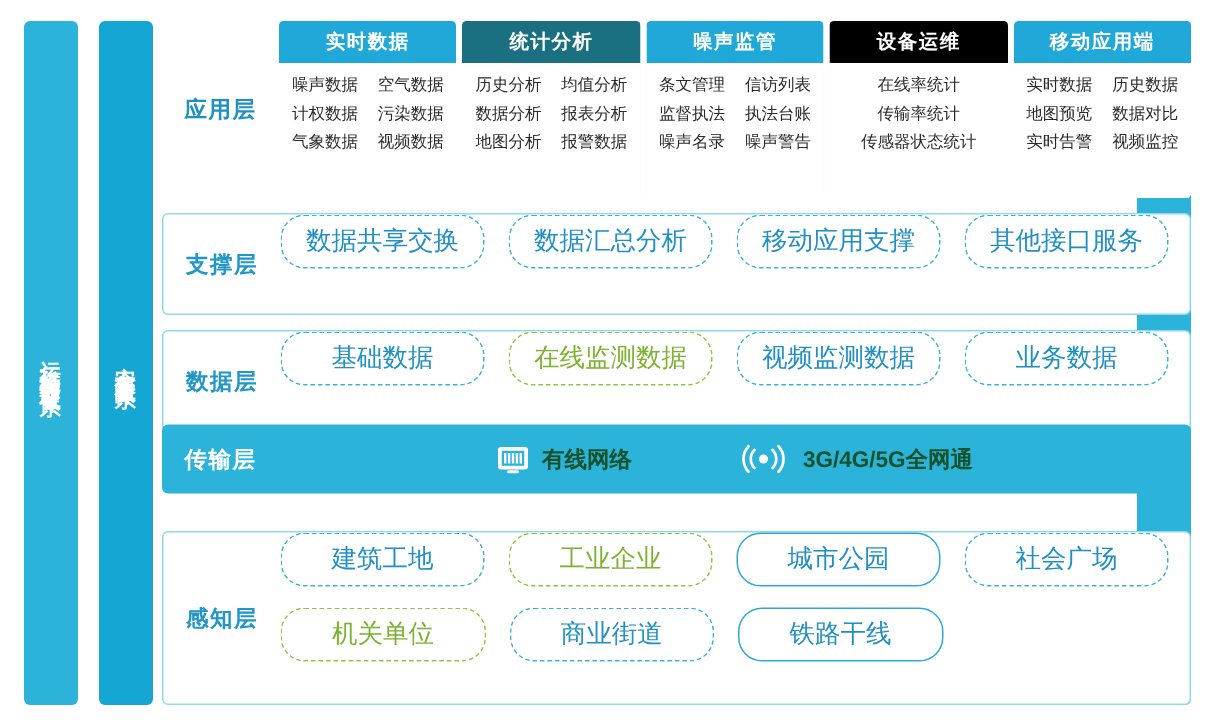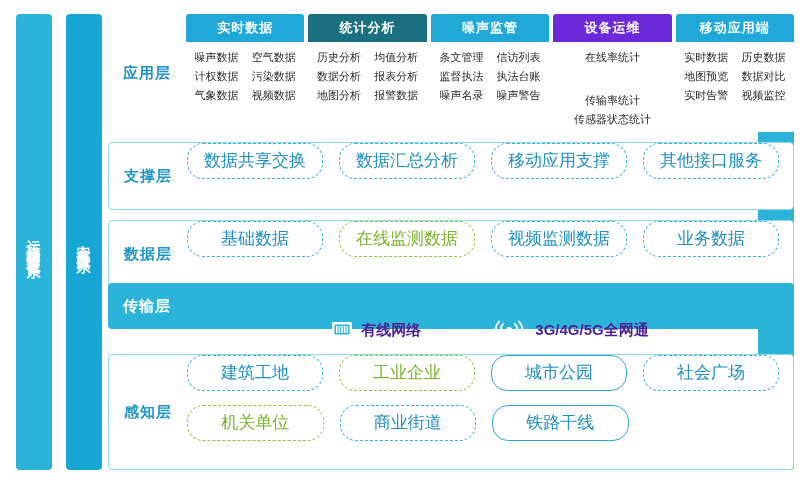--- a/index.html
+++ b/index.html
@@ -86,21 +86,21 @@
   .row-pills .pill{flex:1;}
 
   
   #data-layer{top:206px;height:68px;}
 
   
   #trans-layer{top:269px;height:46px;border:none;background:#2bb3d9;border-radius:4px;}
   #trans-layer .layer-label{color:#ffffff;}
   .trans-body{
     display:flex;align-items:center;justify-content:center;gap:70px;
-    color:#4c1d95;font-size:15px;font-weight:bold;height:100%;margin-top:24px;
+    color:#14532d;font-size:15px;font-weight:bold;height:100%;
   }
   .trans-item{display:flex;align-items:center;gap:8px;}
   .trans-icon{display:inline-flex;align-items:center;}
 
   
   #percept-layer{top:340px;height:116px;}
   .percept-rows{display:flex;flex-direction:column;gap:14px;padding:0 14px 0 0;}
   .percept-row{display:flex;gap:16px;}
   .percept-row .pill{flex:1;}
   .percept-row .spacer{flex:1;}
@@ -155,24 +155,24 @@
               <div class="app-col-body" style="background: rgb(255, 255, 255);">
                 <div class="app-item">条文管理</div>
                 <div class="app-item">信访列表</div>
                 <div class="app-item">监督执法</div>
                 <div class="app-item">执法台账</div>
                 <div class="app-item">噪声名录</div>
                 <div class="app-item">噪声警告</div>
               </div>
             </div>
             <div class="app-col" style="background: rgb(243, 251, 254);">
-              <div class="app-col-head" style="background: #6d28d9;">设备运维</div>
+              <div class="app-col-head" style="background: #000000;">设备运维</div>
               <div class="app-col-body" style="background: rgb(255, 255, 255);">
                 <div class="app-item" style="width: 100%;">在线率统计</div>
-                <div class="app-item" style="width: 100%; margin-top: 24px;">传输率统计</div>
+                <div class="app-item" style="width: 100%;">传输率统计</div>
                 <div class="app-item" style="width: 100%;">传感器状态统计</div>
               </div>
             </div>
             <div class="app-col" style="background: rgb(243, 251, 254);">
               <div class="app-col-head" style="background: rgb(31, 168, 216);">移动应用端</div>
               <div class="app-col-body" style="background: rgb(255, 255, 255);">
                 <div class="app-item">实时数据</div>
                 <div class="app-item">历史数据</div>
                 <div class="app-item">地图预览</div>
                 <div class="app-item">数据对比</div>

